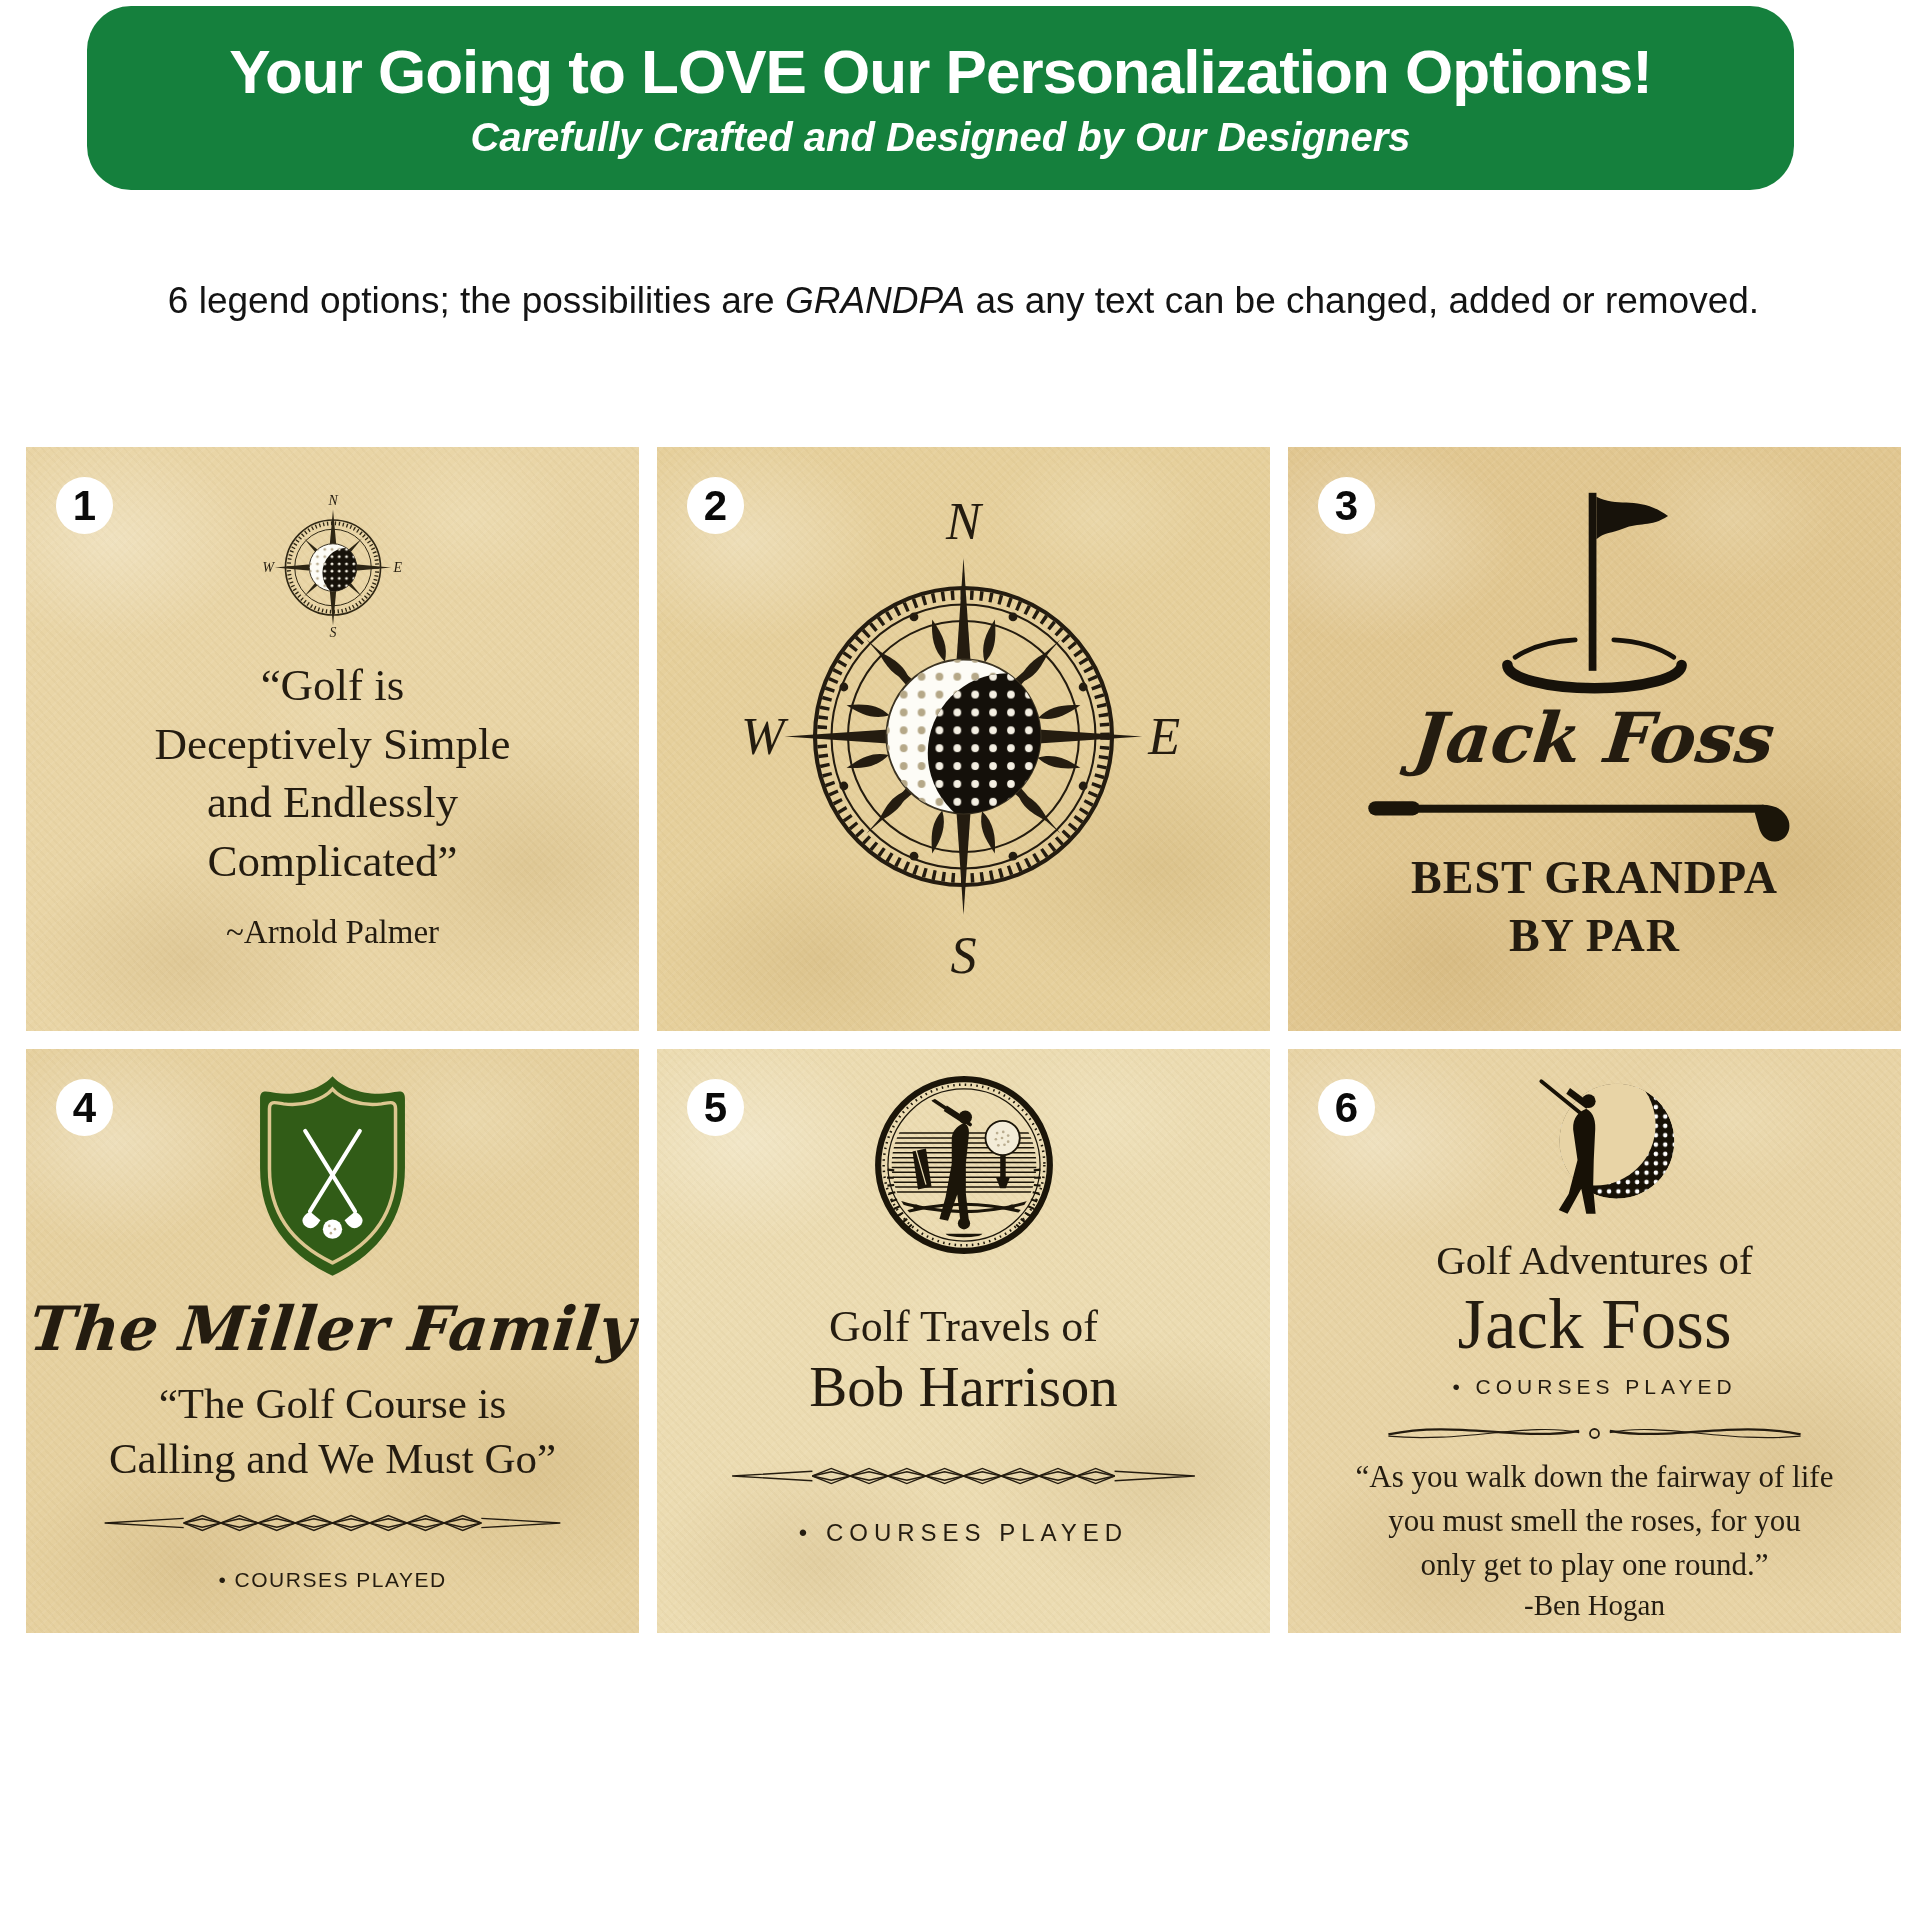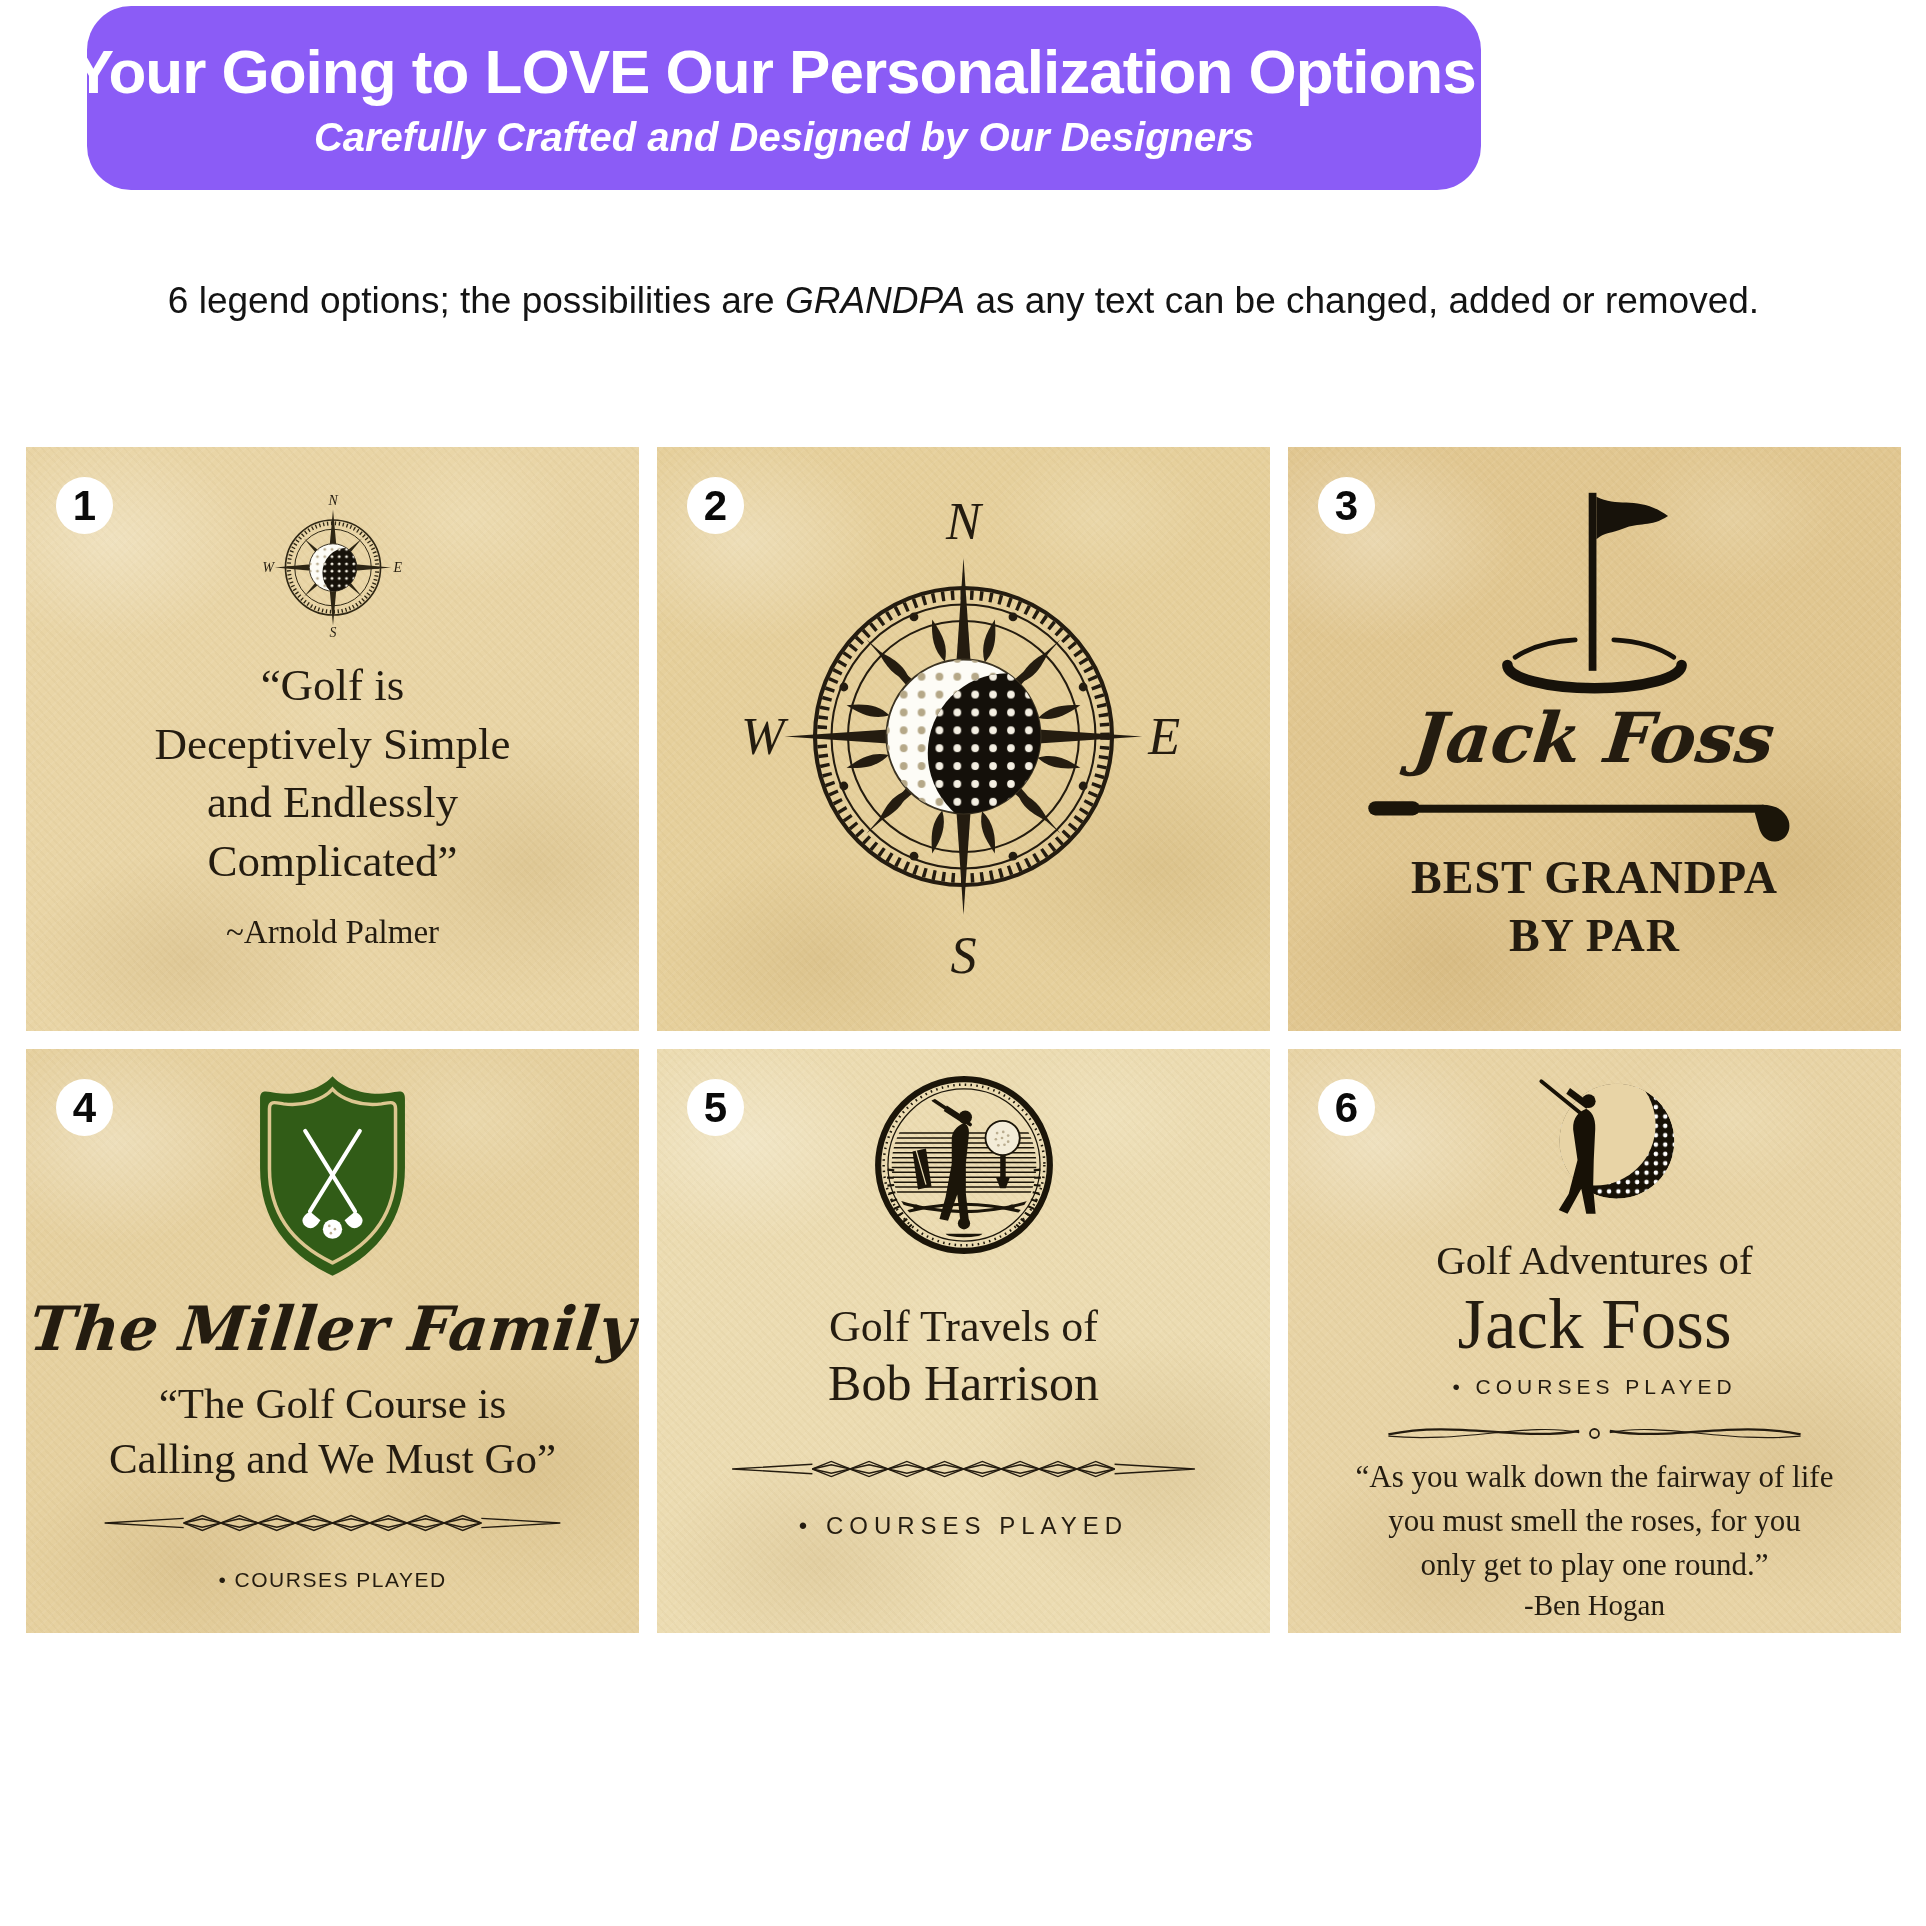--- a/index.html
+++ b/index.html
@@ -2,22 +2,22 @@
 <html><head>
 <meta charset="utf-8">
 <style>
   html,body{margin:0;padding:0;}
   body{
     width:1927px;height:1927px;position:relative;overflow:hidden;
     background:#ffffff;font-family:"Liberation Sans",sans-serif;color:#131313;
   }
   
   .banner{
-    position:absolute;left:87px;top:6px;width:1394px;height:184px;
-    background:#8b5cf6;border-radius:44px;
+    position:absolute;left:87px;top:6px;width:1707px;height:184px;
+    background:#15803d;border-radius:44px;
     display:flex;flex-direction:column;align-items:center;justify-content:center;gap:8px;
   }
   .banner-title{color:#ffffff;font-size:62px;font-weight:700;letter-spacing:-1px;white-space:nowrap;}
   .banner-sub{color:#ffffff;font-size:40px;font-style:italic;font-weight:600;white-space:nowrap;}
   
   .intro{position:absolute;top:275px;left:0;width:100%;text-align:center;
     font-size:37px;line-height:1.42;color:#141414;font-weight:500;}
   .intro em{font-style:italic;}
   
   .grid{position:absolute;left:26px;top:447px;display:grid;
@@ -61,21 +61,21 @@
   .c3-caps{font-size:46px;line-height:1.25;letter-spacing:1px;text-align:center;margin-top:6px;font-weight:bold;}
   
   .c4-shield{margin-top:22px;}
   .c4-name{font-size:61px;margin-top:12px;transform:skewX(-6deg);white-space:nowrap;}
   .c4-quote{font-size:43px;line-height:1.28;text-align:center;margin-top:12px;}
   .c4-divider{margin-top:20px;}
   .c4-footer{font-size:21px;letter-spacing:1.5px;margin-top:28px;font-weight:500;}
   
   .c5-emblem{margin-top:24px;}
   .c5-sub{font-size:44px;margin-top:44px;}
-  .c5-name{font-size:50px;margin-top:2px;white-space:nowrap;}
+  .c5-name{font-size:57px;margin-top:2px;white-space:nowrap;}
   .c5-divider{margin-top:40px;}
   .c5-footer{font-size:24px;letter-spacing:6px;margin-top:26px;font-weight:500;}
   
   .c6-icon{margin-top:16px;}
   .c6-sub{font-size:41px;margin-top:18px;}
   .c6-name{font-size:71px;margin-top:0px;}
   .c6-courses{font-size:21px;letter-spacing:5px;margin-top:10px;font-weight:500;}
   .c6-flourish{margin-top:12px;}
   .c6-quote{font-size:31px;line-height:1.42;text-align:center;margin-top:8px;}
   .c6-attr{font-size:29px;margin-top:2px;}

